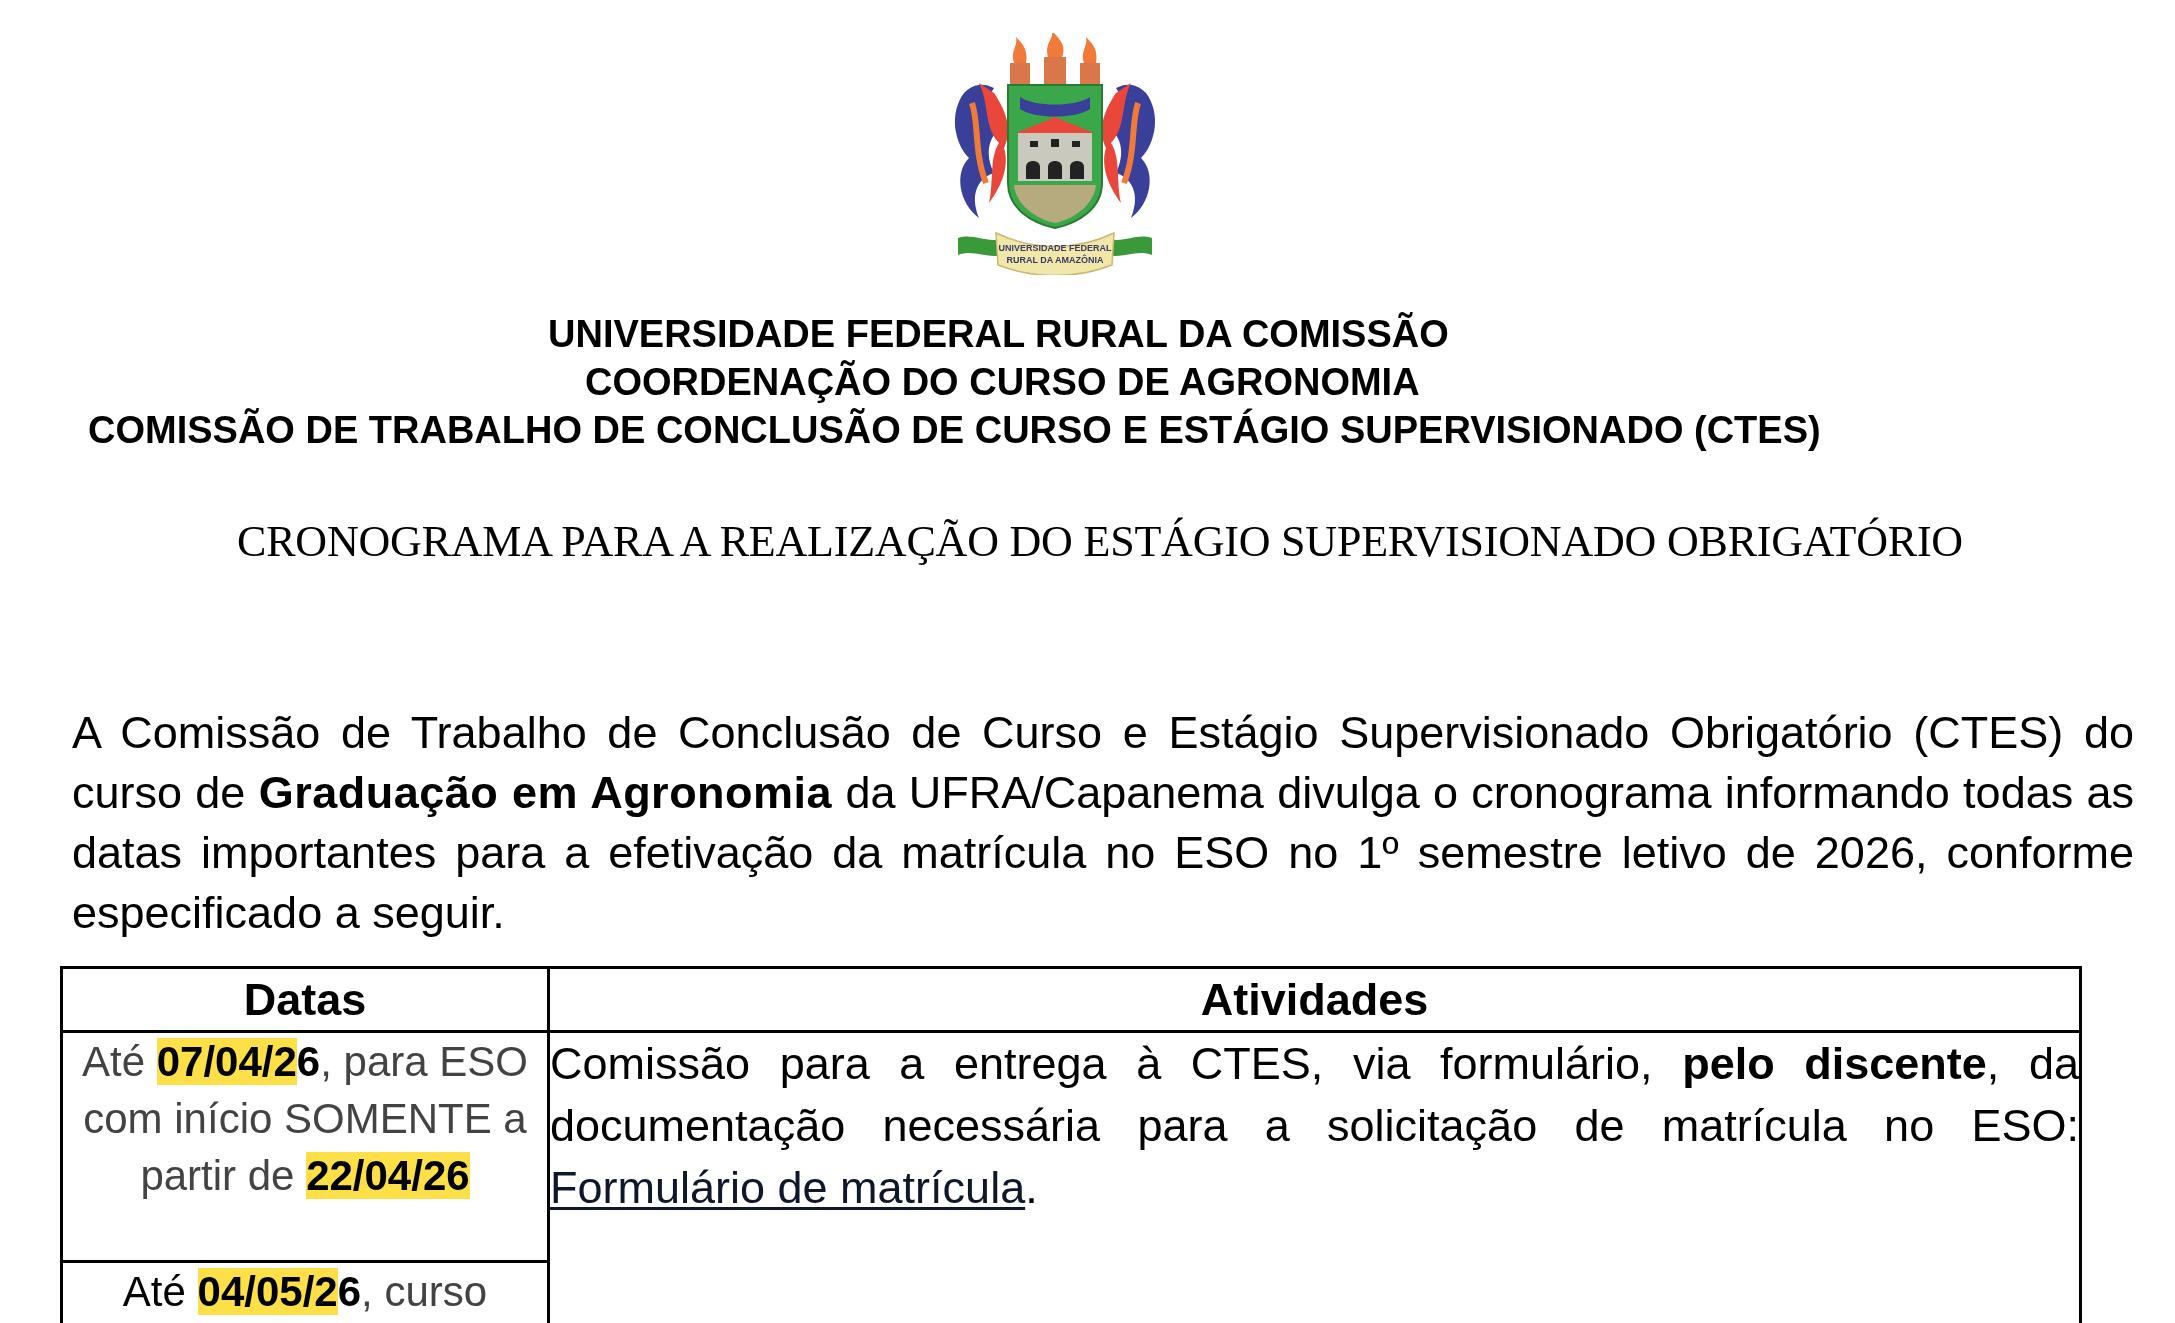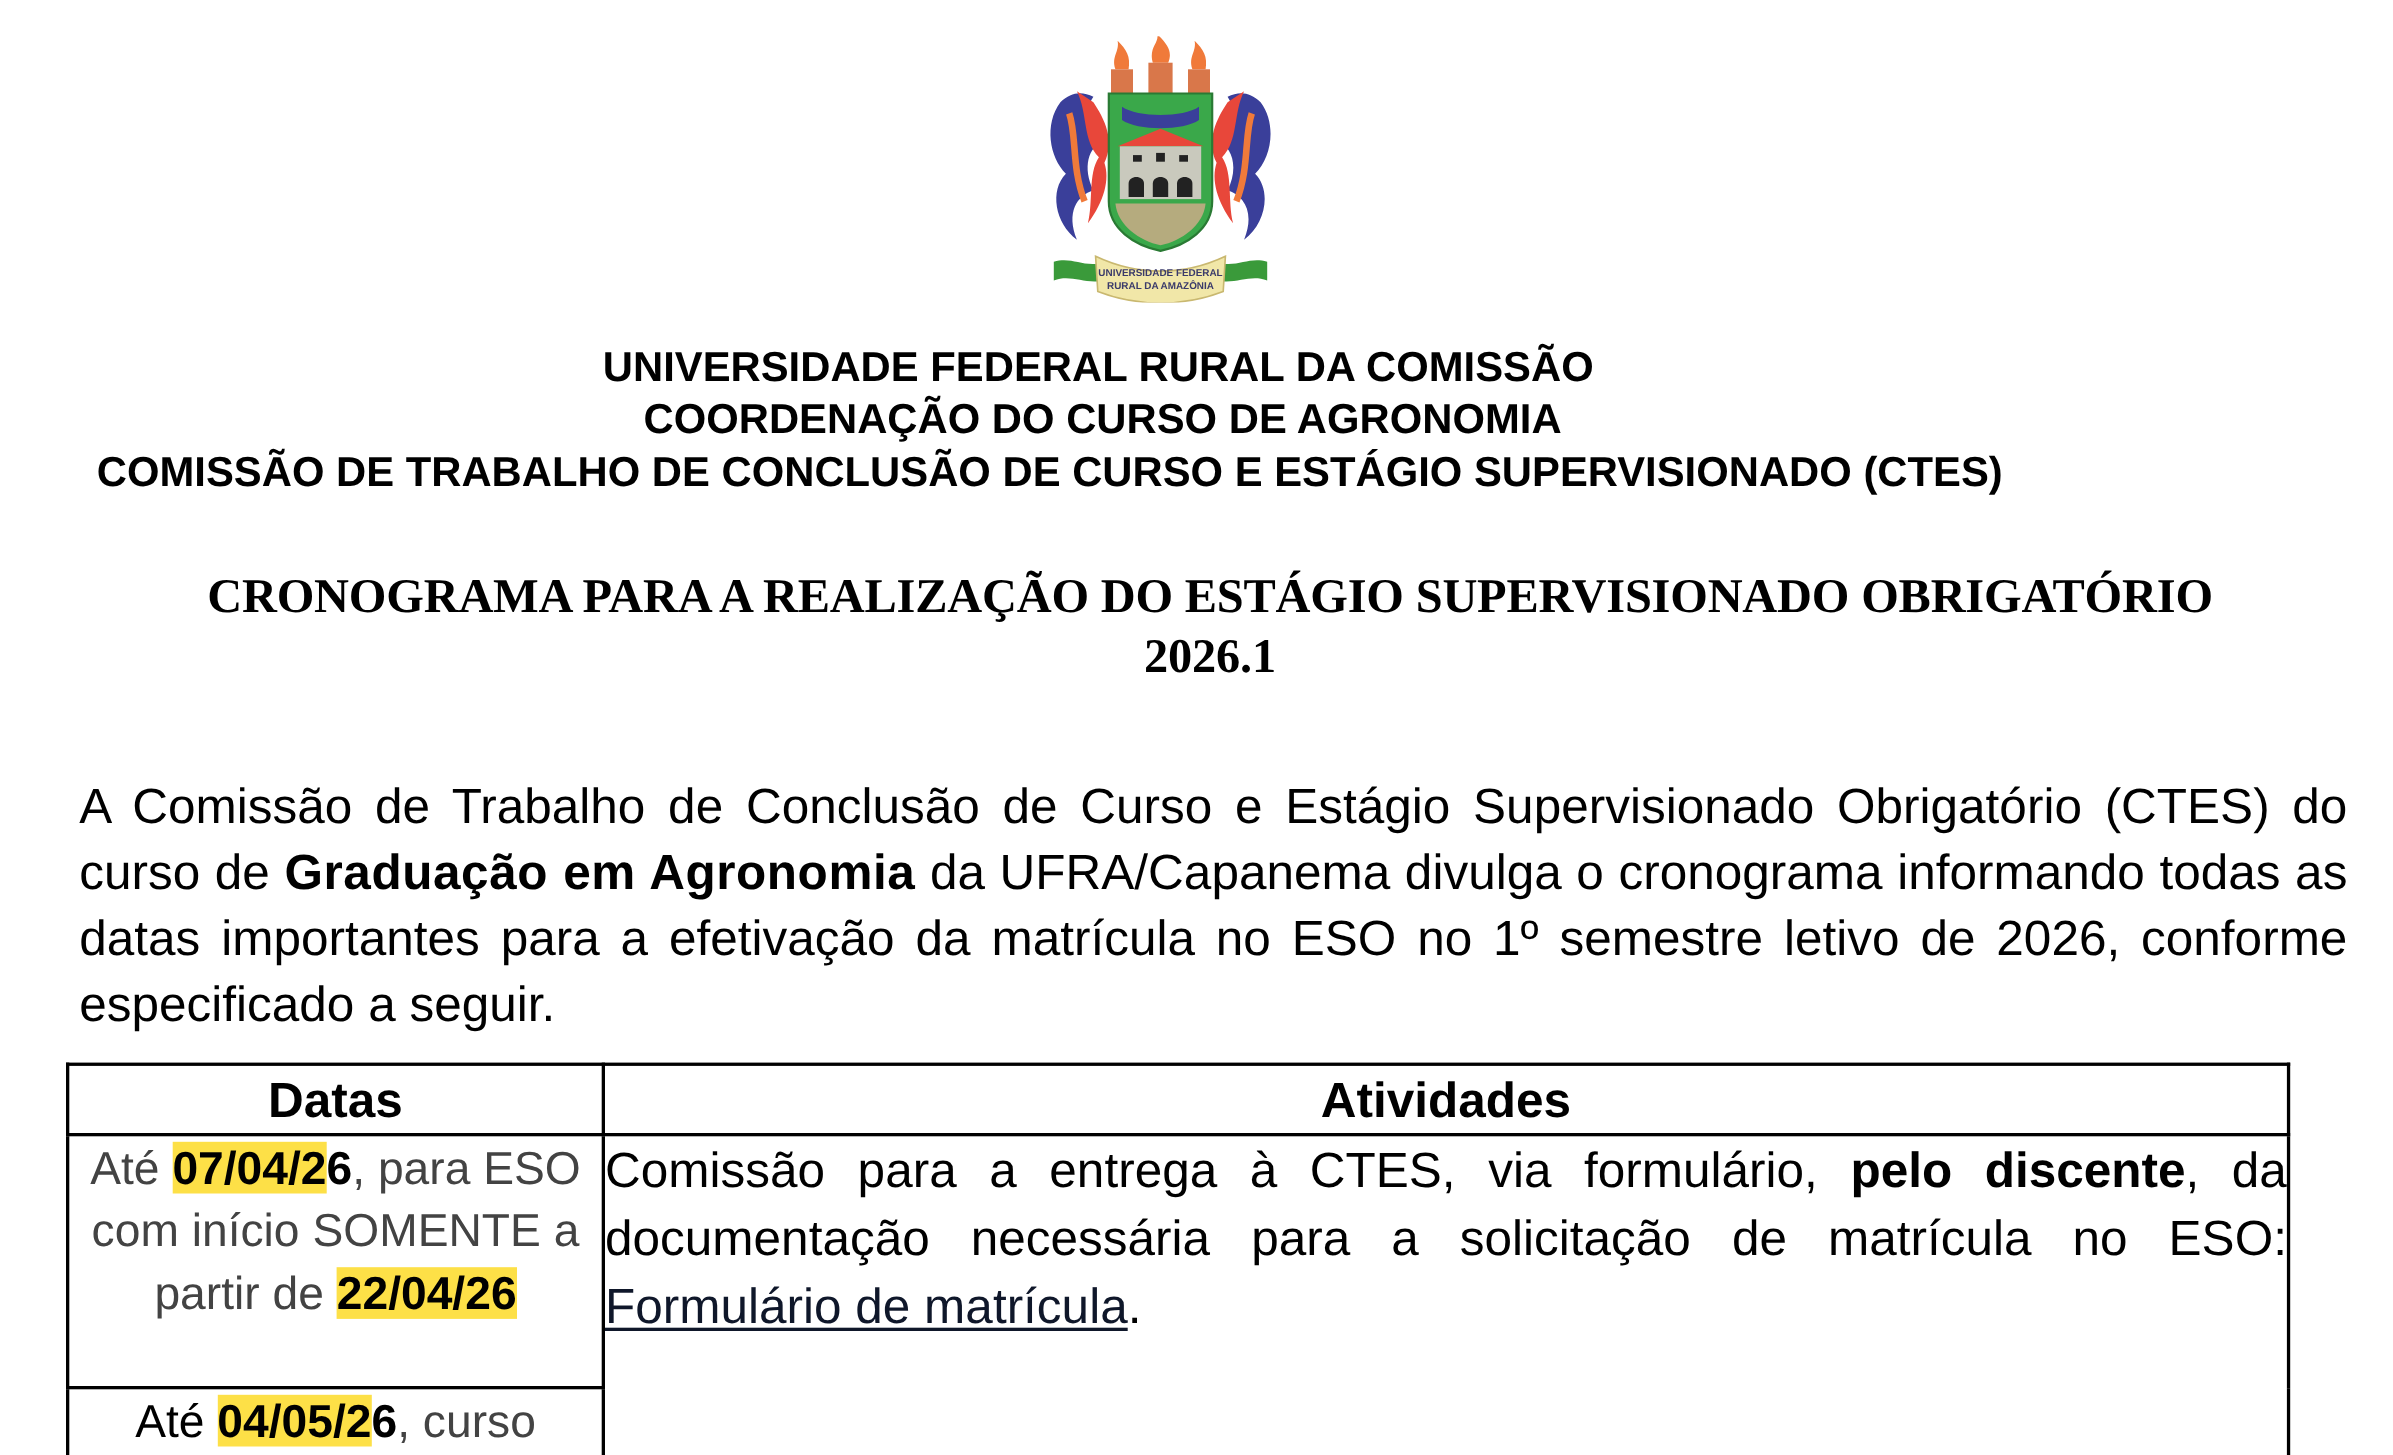--- a/index.html
+++ b/index.html
@@ -40,21 +40,21 @@
   .inst-header .l2 { left: 585px; top: 48px; }
   .inst-header .l3 { left: 88px; top: 96px; }
 
   .doc-title {
     position: absolute;
     left: 120px;
     top: 514px;
     width: 1960px;
     text-align: center;
     font-family: "Liberation Serif", serif;
-    font-weight: bold;
+    font-weight: normal;
     font-size: 44px;
     line-height: 55px;
     letter-spacing: -0.2px;
   }
   .doc-title div { white-space: nowrap; }
 
   .intro {
     position: absolute;
     left: 72px;
     top: 683px;
@@ -168,21 +168,20 @@
 </div>
 
 <div class="inst-header">
   <div class="line l1">UNIVERSIDADE FEDERAL RURAL DA COMISSÃO</div>
   <div class="line l2">COORDENAÇÃO DO CURSO DE AGRONOMIA</div>
   <div class="line l3">COMISSÃO DE TRABALHO DE CONCLUSÃO DE CURSO E ESTÁGIO SUPERVISIONADO (CTES)</div>
 </div>
 
 <div class="doc-title">
   <div>CRONOGRAMA PARA A REALIZAÇÃO DO ESTÁGIO SUPERVISIONADO OBRIGATÓRIO</div>
-  <div>2026.1</div>
 </div>
 
 <p class="intro"><span>A Comissão de Trabalho de Conclusão de Curso e Estágio Supervisionado Obrigatório (CTES) do curso de </span><b>Graduação em Agronomia</b><span> da UFRA/Capanema divulga o cronograma informando todas as datas importantes para a efetivação da matrícula no ESO no 1º semestre letivo de 2026, conforme especificado a seguir.</span></p>
 
 <table class="schedule">
   <thead>
     <tr>
       <th class="col-dates">Datas</th>
       <th>Atividades</th>
     </tr>

